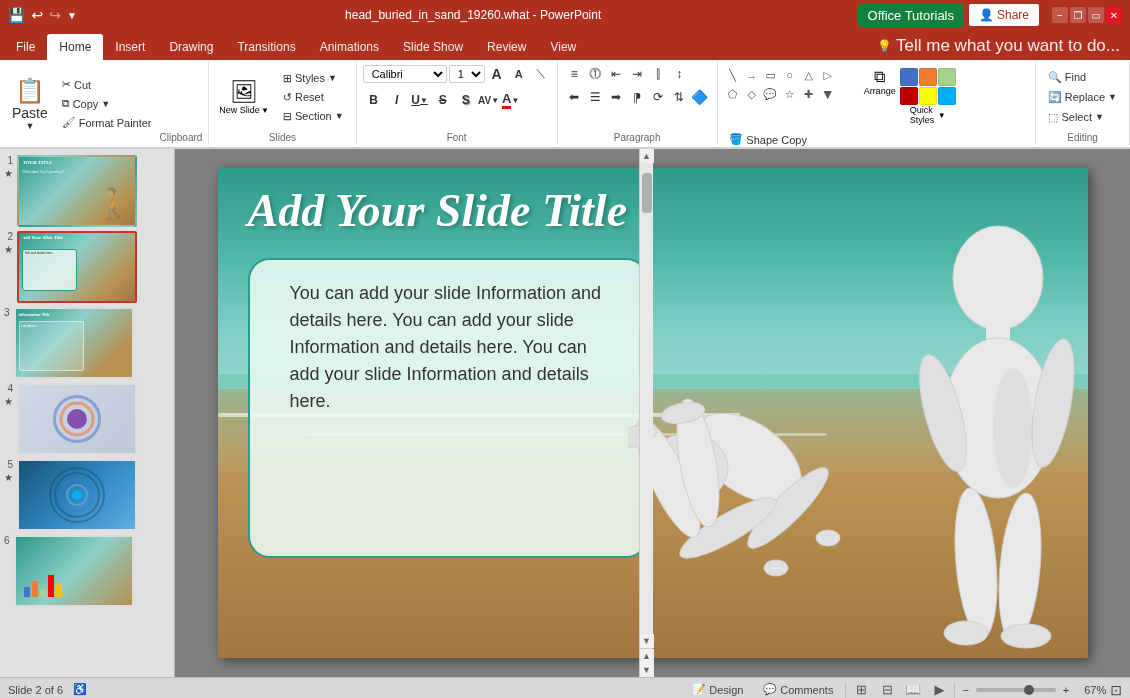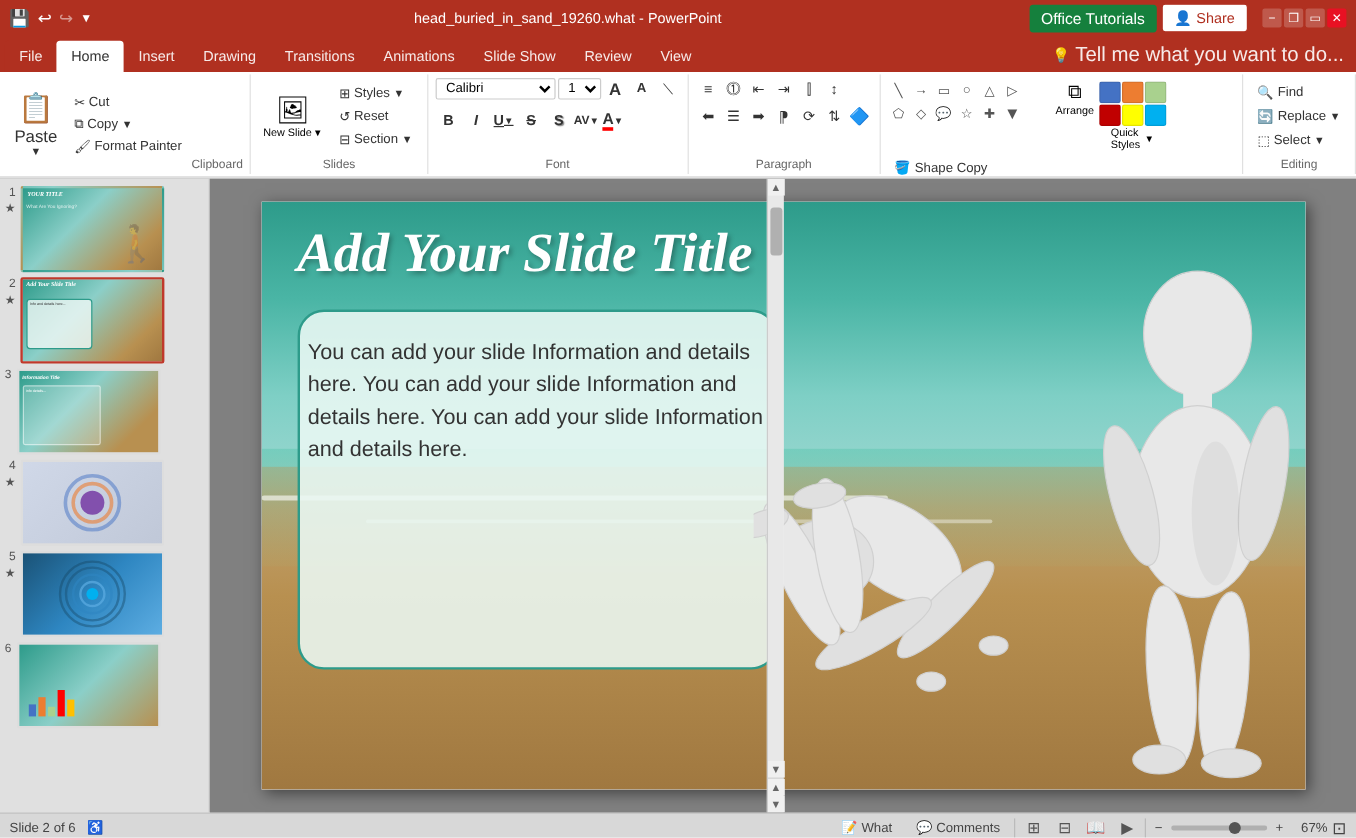--- a/index.html
+++ b/index.html
@@ -99,21 +99,21 @@
       display: flex; flex-direction: column; align-items: center;
       padding: 4px 6px; cursor: pointer; border-radius: 3px;
       font-size: 9px; color: #333;
     }
     .paste-icon { font-size: 24px; }
 
     
     .font-row { display: flex; align-items: center; gap: 2px; margin-bottom: 2px; }
     .font-select {
       border: 1px solid #ccc; border-radius: 2px; padding: 1px 4px;
-      font-size: 11px; width: 100px; cursor: pointer; background: white;
+      font-size: 11px; width: 84px; cursor: pointer; background: white;
     }
     .size-select {
       border: 1px solid #ccc; border-radius: 2px; padding: 1px 4px;
       font-size: 11px; width: 36px; cursor: pointer; background: white;
     }
     .icon-btn {
       width: 20px; height: 20px;
       display: flex; align-items: center; justify-content: center;
       border-radius: 2px; cursor: pointer; font-size: 12px; color: #333;
     }
@@ -642,21 +642,21 @@
           <div style="position:absolute;top:42%;left:0;right:0;height:20%;background:linear-gradient(180deg,rgba(100,200,180,0.6) 0%,rgba(140,180,140,0.4) 50%,rgba(180,160,100,0.3) 100%);"></div>
 
           <div style="position:absolute;top:50%;left:0;right:40%;height:4px;background:rgba(255,255,255,0.6);border-radius:2px;"></div>
           <div style="position:absolute;top:54%;left:10%;right:30%;height:3px;background:rgba(255,255,255,0.4);border-radius:2px;"></div>
         </div>
 
         <div style="position:absolute;top:18px;left:30px;right:320px;font-size:46px;font-style:italic;font-weight:bold;color:white;font-family:Georgia,serif;text-shadow:2px 2px 4px rgba(0,0,0,0.3);z-index:2;line-height:1.1;">
           <span>Add Your Slide Title</span>
         </div>
 
-        <div style="position:absolute;top:90px;left:30px;width:400px;min-height:300px;background:rgba(235,248,244,0.88);border:2.5px solid #2d9b8a;border-radius:22px;padding:20px 7px;font-size:18px;color:#333;line-height:1.5;z-index:2;">
+        <div style="position:absolute;top:90px;left:30px;width:400px;min-height:300px;background:rgba(235,248,244,0.88);border:2.5px solid #2d9b8a;border-radius:22px;padding:20px 40px;font-size:18px;color:#333;line-height:1.5;z-index:2;">
           <span>You can add your slide Information and details here. You can add your slide Information and details here. You can add your slide Information and details here.</span>
         </div>
 
         <svg style="position:absolute;right:10px;bottom:0;width:220px;height:440px;z-index:3;" viewBox="0 0 220 440">
 
           <ellipse cx="140" cy="60" rx="45" ry="52" fill="#e8e8e8" stroke="#d0d0d0" stroke-width="1"></ellipse>
 
           <rect x="128" y="108" width="24" height="20" fill="#e8e8e8"></rect>
 
           <ellipse cx="140" cy="200" rx="55" ry="80" fill="#e8e8e8" stroke="#d0d0d0" stroke-width="1"></ellipse>
@@ -711,21 +711,21 @@
 </div>
 
 <div id="statusbar" style="height:24px;background:#d8d8d8;display:flex;align-items:center;padding:0 8px;font-size:11px;color:#444;border-top:1px solid #bbb;gap:4px;">
   <span>Slide 2 of 6</span>
   <div style="padding:2px 6px;border-radius:2px;cursor:pointer;display:flex;align-items:center;gap:3px;">
     <span>♿</span>
   </div>
   <div style="flex:1;"></div>
   <div class="status-btn">
     <span>📝</span>
-    <span>What</span>
+    <span>Design</span>
   </div>
   <div class="status-btn">
     <span>💬</span>
     <span>Comments</span>
   </div>
   <div style="width:1px;height:16px;background:#bbb;"></div>
   <div class="view-btn">⊞</div>
   <div class="view-btn">⊟</div>
   <div class="view-btn">📖</div>
   <div class="view-btn">▶</div>

